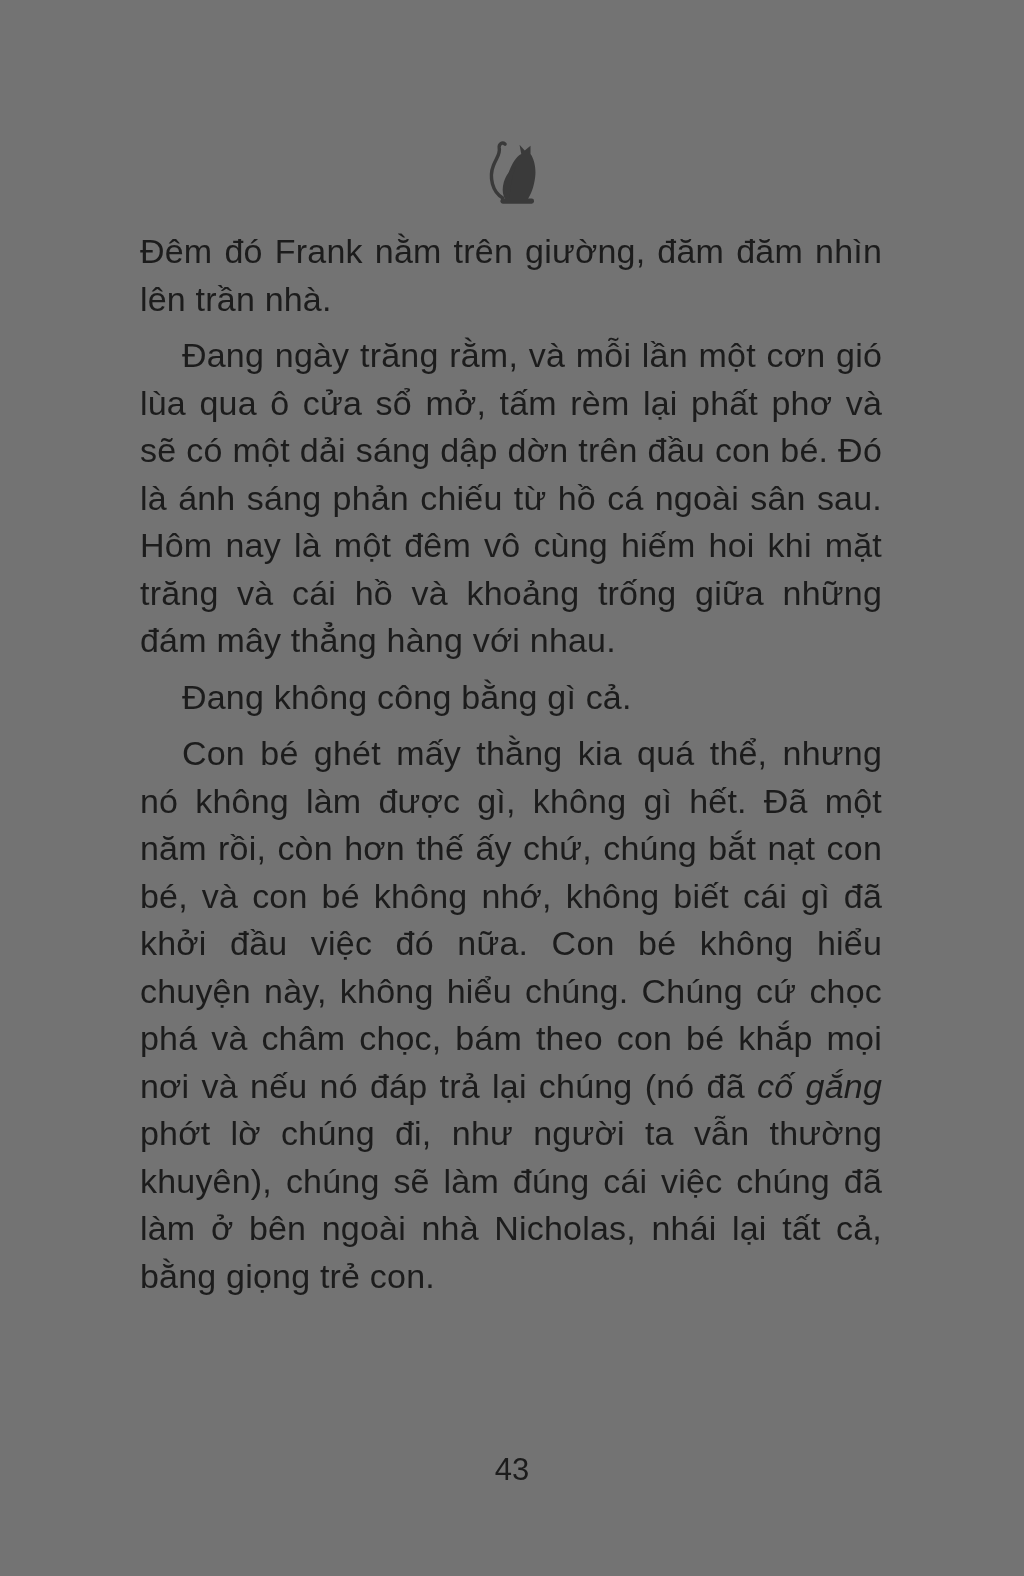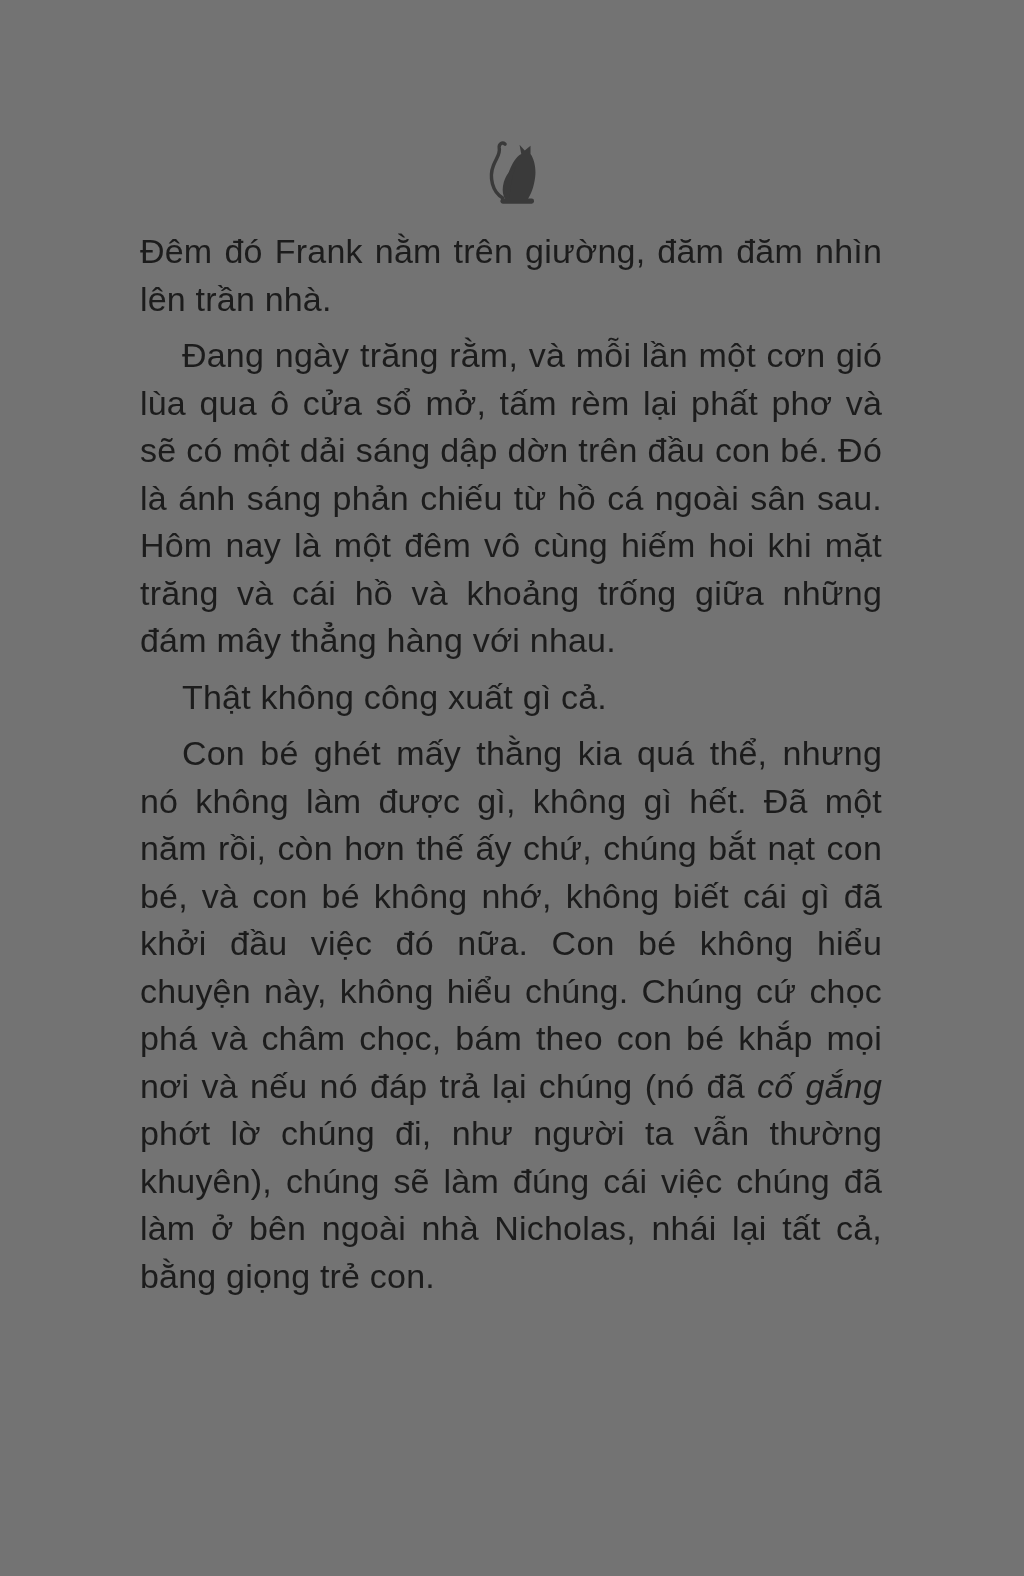--- a/index.html
+++ b/index.html
@@ -77,18 +77,19 @@
         <path d="M40,104 C34,98 32,86 36,72 C40,60 48,50 56,46 C50,64 46,84 46,104 Z" fill="#2e2e2e"></path>
 
         <rect x="30" y="101" width="58" height="9" rx="4" fill="#2e2e2e"></rect>
       </svg>
     </span>
   </div>
 
   <div class="content">
       <p class="para no-indent"><span>Đêm đó Frank nằm trên giường, đăm đăm nhìn lên trần nhà.</span></p>
       <p class="para"><span>Đang ngày trăng rằm, và mỗi lần một cơn gió lùa qua ô cửa sổ mở, tấm rèm lại phất phơ và sẽ có một dải sáng dập dờn trên đầu con bé. Đó là ánh sáng phản chiếu từ hồ cá ngoài sân sau. Hôm nay là một đêm vô cùng hiếm hoi khi mặt trăng và cái hồ và khoảng trống giữa những đám mây thẳng hàng với nhau.</span></p>
-      <p class="para"><span>Thật không công xuất gì cả.</span></p>
+      <p class="para"><span>Đang không công bằng gì cả.</span></p>
       <p class="para"><span>Con bé ghét mấy thằng kia quá thể, nhưng nó không làm được gì, không gì hết. Đã một năm rồi, còn hơn thế ấy chứ, chúng bắt nạt con bé, và con bé không nhớ, không biết cái gì đã khởi đầu việc đó nữa. Con bé không hiểu chuyện này, không hiểu chúng. Chúng cứ chọc phá và châm chọc, bám theo con bé khắp mọi nơi và nếu nó đáp trả lại chúng (nó đã </span><em>cố gắng</em><span> phớt lờ chúng đi, như người ta vẫn thường khuyên), chúng sẽ làm đúng cái việc chúng đã làm ở bên ngoài nhà Nicholas, nhái lại tất cả, bằng giọng trẻ con.</span></p>
     </div>
 
+  <div class="footer">43</div>
 
 </div>
 
 </body></html>

